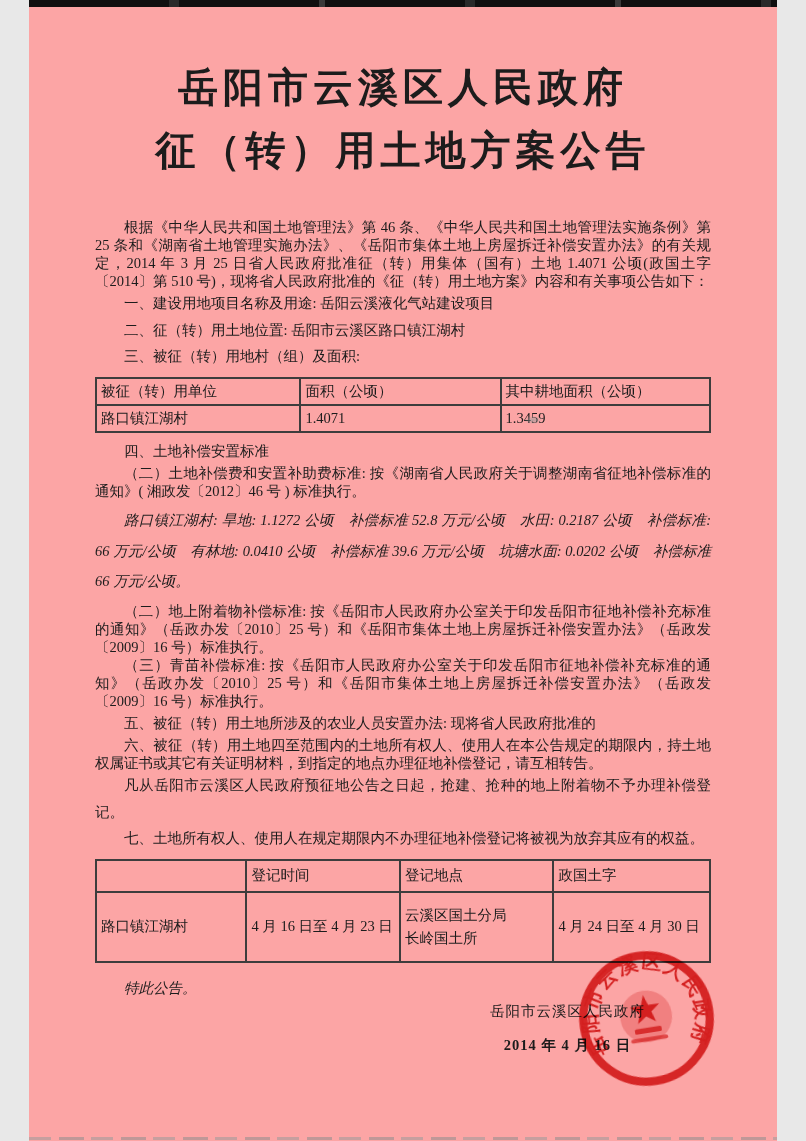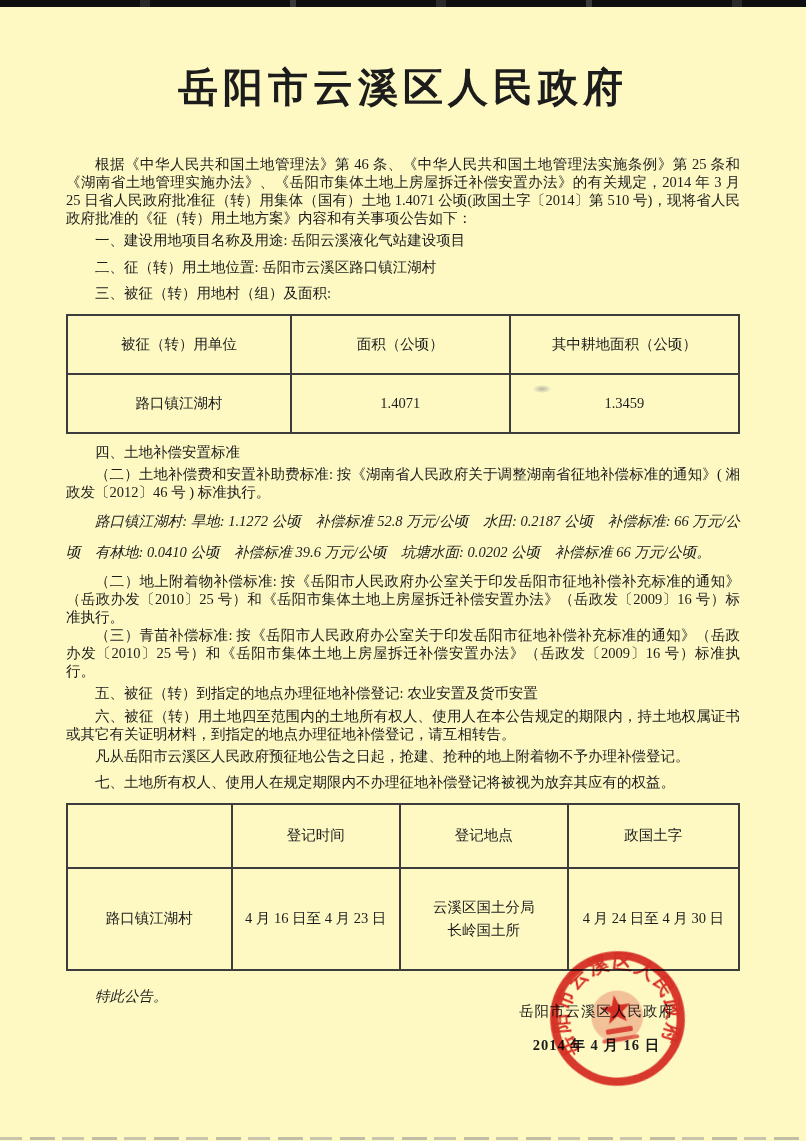--- a/index.html
+++ b/index.html
@@ -1,33 +1,33 @@
 <!DOCTYPE html>
 <html><head>
 <meta charset="utf-8">
 <style>
   html,body{margin:0;padding:0;background:#e8e8e8;}
   .page{
-    position:relative;width:806px;height:1141px;margin:0 auto;
-    background:#fef9c3;overflow:hidden;
+    position:relative;width:748px;height:1141px;margin:0 auto;
+    background:#fca5a5;overflow:hidden;
     font-family:"Liberation Serif","DejaVu Serif",serif;color:#1c1c1c;
   }
   .scan-top{position:absolute;top:0;left:0;width:100%;height:7px;
     background:repeating-linear-gradient(90deg,#101010 0 140px,#2a2a2a 140px 150px,#101010 150px 290px,#3a3a3a 290px 296px);}
   .scan-bottom{position:absolute;bottom:1px;left:0;width:100%;height:3px;opacity:.55;
     background:repeating-linear-gradient(90deg,#9a9a9a 0 22px,transparent 22px 30px,#8d8d8d 30px 55px,transparent 55px 62px);}
   .content{padding:50px 66px 0 66px;}
   .title{ text-align:center;font-weight:bold;font-size:40px;line-height:63px;letter-spacing:5px;}
   .title-block{margin:6px 0 36px 0;}
   p{margin:0;font-size:14.5px;line-height:18px;text-indent:2em;text-align:justify;}
   p.lh26{line-height:26.5px;}
   p.lh30{line-height:30.5px;margin:5px 0;font-style:italic;}
   table{width:100%;border-collapse:collapse;table-layout:fixed;margin:7px 0 5px 0;}
-  th,td{border:2px solid #3d3d3d;text-align:center;font-size:14.5px;font-weight:normal;
-    padding:18px 4px;position:relative;}
+  th,td{border:2px solid #3d3d3d;text-align:left;font-size:14.5px;font-weight:normal;
+    padding:2px 4px;position:relative;}
   .t-area th{height:21px;} .t-area td{height:21px;}
   .t-reg th{height:26px;border-radius:7px;} .t-reg td{height:64px;white-space:pre-line;line-height:23px;}
   .t-reg col.c1{width:24.5%;} .t-reg col.c2{width:25%;} .t-reg col.c3{width:25%;} .t-reg col.c4{width:25.5%;}
   .t-area col.c1{width:33.3%;} .t-area col.c2{width:32.6%;} .t-area col.c3{width:34.1%;}
   .smudge{position:absolute;left:22px;top:10px;width:18px;height:8px;border-radius:50%;
     background:radial-gradient(ellipse at center,#9a9a9a 0%,rgba(150,150,150,0) 75%);opacity:.7;}
   .closing{margin-top:12px;font-style:italic;}
   .sign{position:absolute;top:1002px;right:132px;text-align:center;font-size:14.5px;z-index:2;}
   .sign .org{letter-spacing:1px;}
   .sign .date{margin-top:15px;letter-spacing:1px;font-weight:bold;}
@@ -37,20 +37,21 @@
 </style>
 </head>
 <body>
 
 <div class="page">
   <div class="scan-top"></div>
 
   <div class="content">
     <div class="title-block">
       <div class="title">岳阳市云溪区人民政府</div>
+      <div class="title">征（转）用土地方案公告</div>
     </div>
 
     <p>根据《中华人民共和国土地管理法》第 46 条、《中华人民共和国土地管理法实施条例》第 25 条和《湖南省土地管理实施办法》、《岳阳市集体土地上房屋拆迁补偿安置办法》的有关规定，2014 年 3 月 25 日省人民政府批准征（转）用集体（国有）土地 1.4071 公顷(政国土字〔2014〕第 510 号)，现将省人民政府批准的《征（转）用土地方案》内容和有关事项公告如下：</p>
     <p class="lh26">一、建设用地项目名称及用途: 岳阳云溪液化气站建设项目</p>
     <p class="lh26">二、征（转）用土地位置: 岳阳市云溪区路口镇江湖村</p>
     <p class="lh26">三、被征（转）用地村（组）及面积:</p>
 
     <table class="t-area">
       <colgroup>
           <col class="c1">
@@ -69,21 +70,21 @@
         <td><span class="smudge"></span><span>1.3459</span></td>
       </tr>
     </tbody>
       </table>
 
     <p class="lh26">四、土地补偿安置标准</p>
     <p>（二）土地补偿费和安置补助费标准: 按《湖南省人民政府关于调整湖南省征地补偿标准的通知》( 湘政发〔2012〕46 号 ) 标准执行。</p>
     <p class="lh30">路口镇江湖村: 旱地: 1.1272 公顷　补偿标准 52.8 万元/公顷　水田: 0.2187 公顷　补偿标准: 66 万元/公顷　有林地: 0.0410 公顷　补偿标准 39.6 万元/公顷　坑塘水面: 0.0202 公顷　补偿标准 66 万元/公顷。</p>
     <p>（二）地上附着物补偿标准: 按《岳阳市人民政府办公室关于印发岳阳市征地补偿补充标准的通知》（岳政办发〔2010〕25 号）和《岳阳市集体土地上房屋拆迁补偿安置办法》（岳政发〔2009〕16 号）标准执行。</p>
     <p>（三）青苗补偿标准: 按《岳阳市人民政府办公室关于印发岳阳市征地补偿补充标准的通知》（岳政办发〔2010〕25 号）和《岳阳市集体土地上房屋拆迁补偿安置办法》（岳政发〔2009〕16 号）标准执行。</p>
-    <p class="lh26">五、被征（转）到指定的地点办理征地补偿登记: 农业安置及货币安置</p>
+    <p class="lh26">五、被征（转）用土地所涉及的农业人员安置办法: 现将省人民政府批准的</p>
     <p>六、被征（转）用土地四至范围内的土地所有权人、使用人在本公告规定的期限内，持土地权属证书或其它有关证明材料，到指定的地点办理征地补偿登记，请互相转告。</p>
     <p class="lh26">凡从岳阳市云溪区人民政府预征地公告之日起，抢建、抢种的地上附着物不予办理补偿登记。</p>
     <p class="lh26">七、土地所有权人、使用人在规定期限内不办理征地补偿登记将被视为放弃其应有的权益。</p>
 
     <table class="t-reg">
       <colgroup>
           <col class="c1">
           <col class="c2">
           <col class="c3">
           <col class="c4">

